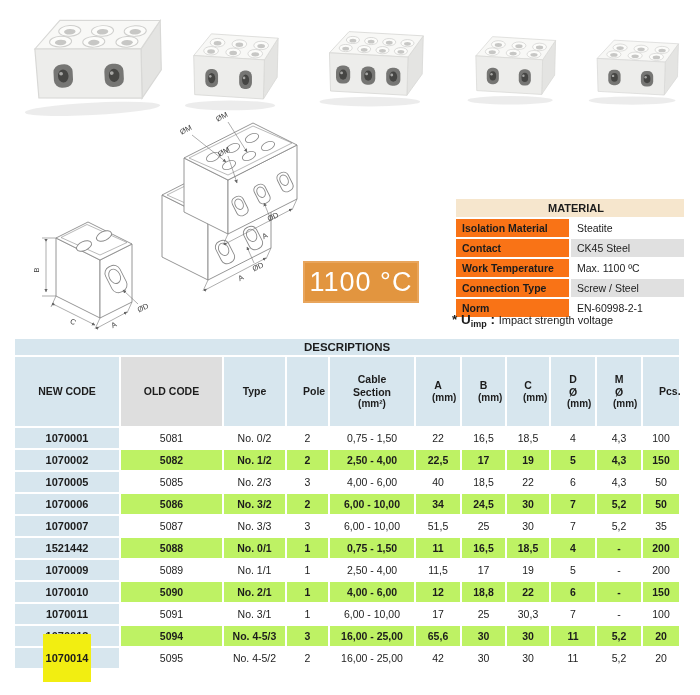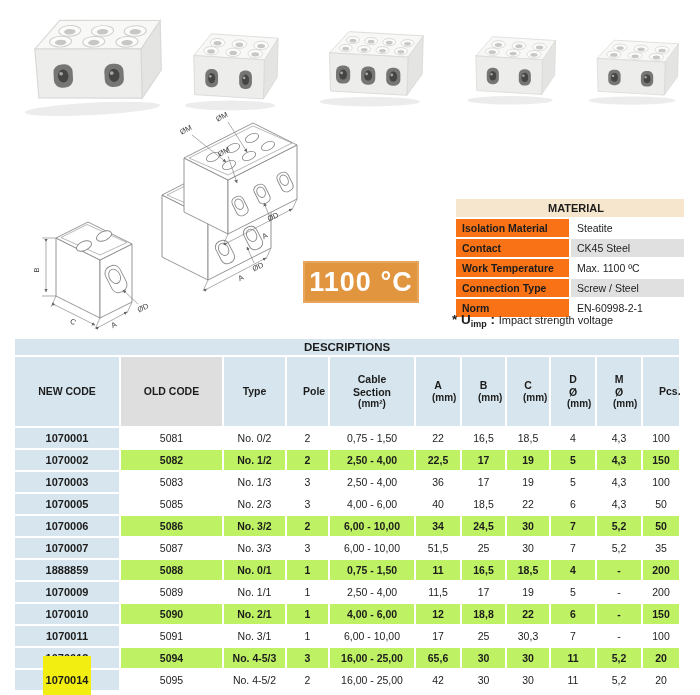--- a/index.html
+++ b/index.html
@@ -12,21 +12,21 @@
   .photo svg{width:100%;height:100%;display:block;}
   
   .drawing{position:absolute;left:8px;top:112px;width:298px;height:224px;}
   .drawing svg{width:100%;height:100%;display:block;}
   .drawing text{font-family:"Liberation Sans",sans-serif;font-size:7.5px;fill:#3c3c3c;}
   
   .badge{
     position:absolute;left:303px;top:261px;width:116px;height:42px;
     background:#e2953f;border:2px solid #e8a55c;box-sizing:border-box;
     display:flex;align-items:center;justify-content:center;
-    color:#ffffff;font-weight:bold;font-size:27px;letter-spacing:1px;
+    color:#ffffff;font-weight:normal;font-size:27px;letter-spacing:1px;
   }
   
   .material{position:absolute;left:454px;top:197px;width:232px;}
   table.mat{width:100%;border-collapse:separate;border-spacing:2px;background:#fff;table-layout:fixed;}
   .mat td{font-size:10.5px;height:16px;padding:1px 0 1px 6px;vertical-align:middle;}
   .mat .mat-title{background:#f6e6cd;font-weight:bold;text-align:center;font-size:11px;padding-left:12px;}
   .mat .mat-label{background:#f97316;font-weight:bold;width:112px;}
   .mat .v-white{background:#ffffff;}
   .mat .v-gray{background:#e0e0e0;}
   
@@ -413,33 +413,20 @@
             <td class="plain">2</td>
             <td class="plain">2,50 - 4,00</td>
             <td class="plain">22,5</td>
             <td class="plain">17</td>
             <td class="plain">19</td>
             <td class="plain">5</td>
             <td class="plain">4,3</td>
             <td class="plain">150</td>
           </tr>
           <tr class="r-even">
-            <td class="newcode">1070003</td>
-            <td class="plain">5083</td>
-            <td class="plain">No. 1/3</td>
-            <td class="plain">3</td>
-            <td class="plain">2,50 - 4,00</td>
-            <td class="plain">36</td>
-            <td class="plain">17</td>
-            <td class="plain">19</td>
-            <td class="plain">5</td>
-            <td class="plain">4,3</td>
-            <td class="plain">100</td>
-          </tr>
-          <tr class="r-even">
             <td class="newcode">1070005</td>
             <td class="plain">5085</td>
             <td class="plain">No. 2/3</td>
             <td class="plain">3</td>
             <td class="plain">4,00 - 6,00</td>
             <td class="plain">40</td>
             <td class="plain">18,5</td>
             <td class="plain">22</td>
             <td class="plain">6</td>
             <td class="plain">4,3</td>
@@ -465,21 +452,21 @@
             <td class="plain">3</td>
             <td class="plain">6,00 - 10,00</td>
             <td class="plain">51,5</td>
             <td class="plain">25</td>
             <td class="plain">30</td>
             <td class="plain">7</td>
             <td class="plain">5,2</td>
             <td class="plain">35</td>
           </tr>
           <tr class="r-odd">
-            <td class="newcode">1888859</td>
+            <td class="newcode">1521442</td>
             <td class="plain">5088</td>
             <td class="plain">No. 0/1</td>
             <td class="plain">1</td>
             <td class="plain">0,75 - 1,50</td>
             <td class="plain">11</td>
             <td class="plain">16,5</td>
             <td class="plain">18,5</td>
             <td class="plain">4</td>
             <td class="plain">-</td>
             <td class="plain">200</td>

